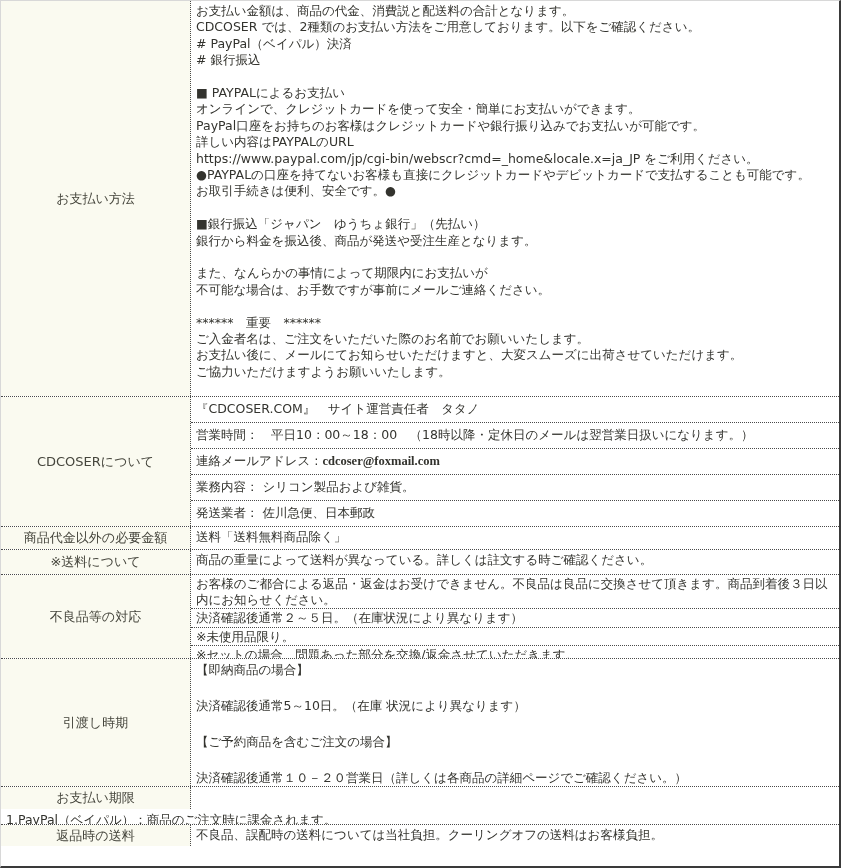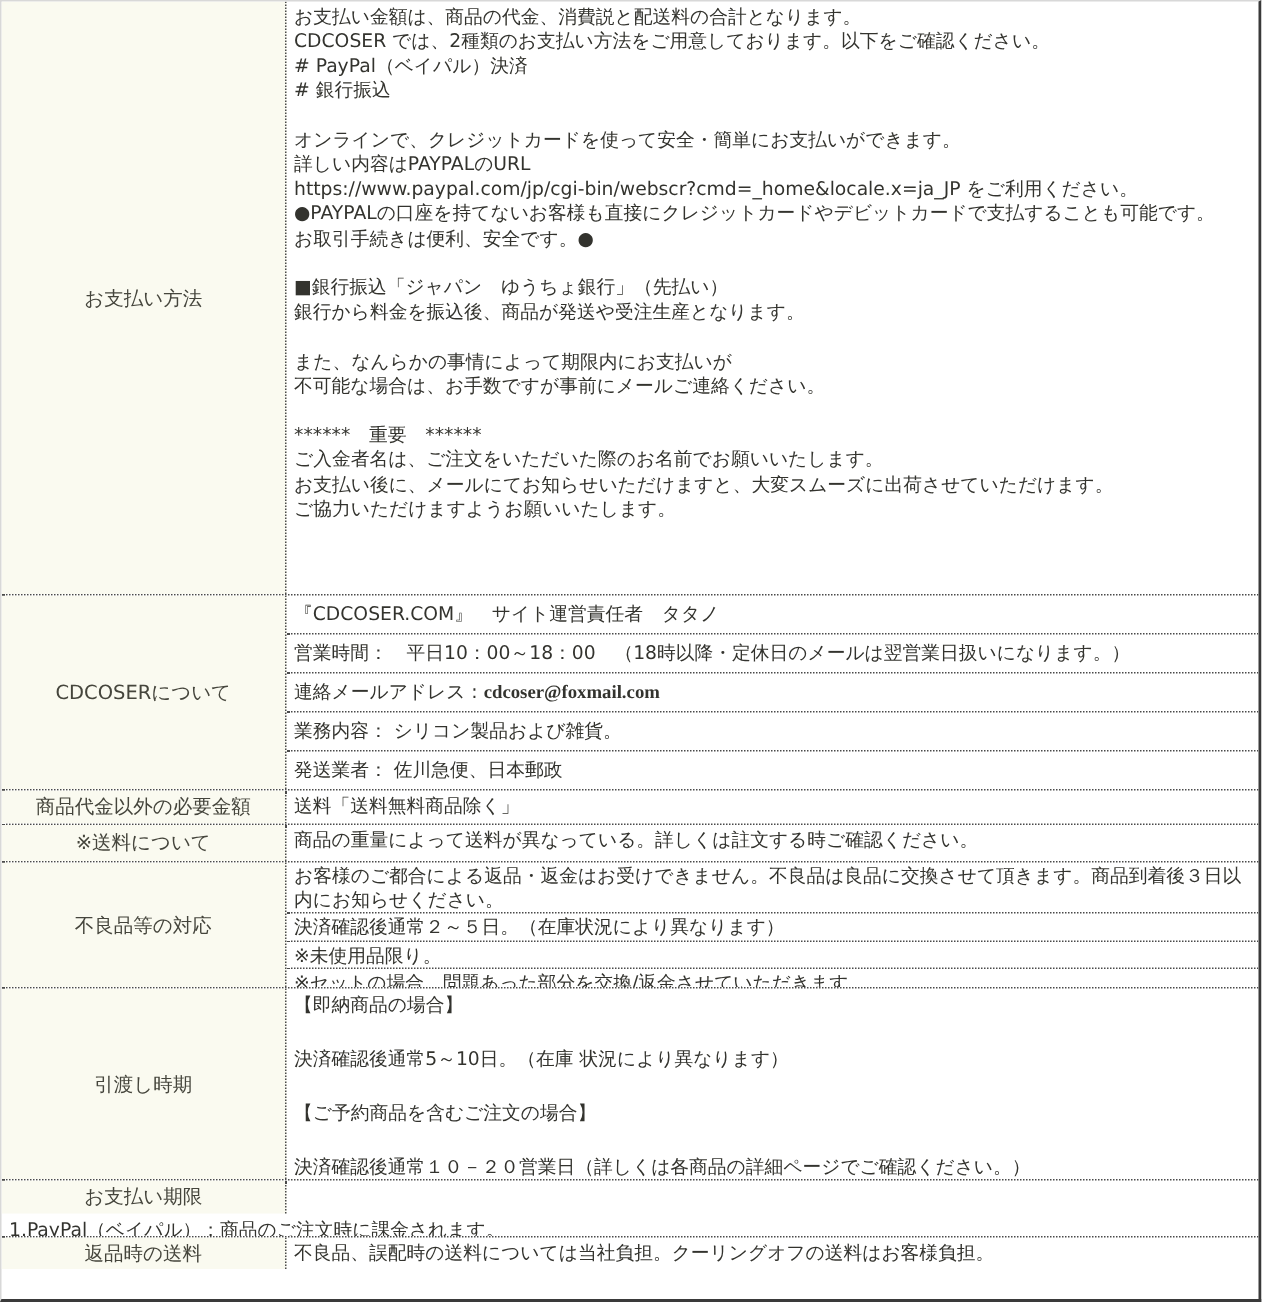--- a/index.html
+++ b/index.html
@@ -83,21 +83,23 @@
   <div class="info-table">
 
     <div class="trow row-payment">
       <div class="th">お支払い方法</div>
       <div class="td">
         <div class="line">お支払い金額は、商品の代金、消費説と配送料の合計となります。</div>
         <div class="line">CDCOSER では、2種類のお支払い方法をご用意しております。以下をご確認ください。</div>
         <div class="line"># PayPal（ベイパル）決済</div>
         <div class="line"># 銀行振込</div>
         <div class="line"></div>
+        <div class="line">■ PAYPALによるお支払い</div>
         <div class="line">オンラインで、クレジットカードを使って安全・簡単にお支払いができます。</div>
+        <div class="line">PayPal口座をお持ちのお客様はクレジットカードや銀行振り込みでお支払いが可能です。</div>
         <div class="line">詳しい内容はPAYPALのURL</div>
         <div class="line">https://www.paypal.com/jp/cgi-bin/webscr?cmd=_home&amp;locale.x=ja_JP をご利用ください。</div>
         <div class="line">●PAYPALの口座を持てないお客様も直接にクレジットカードやデビットカードで支払することも可能です。</div>
         <div class="line">お取引手続きは便利、安全です。●</div>
         <div class="line"></div>
         <div class="line">■銀行振込「ジャパン　ゆうちょ銀行」（先払い）</div>
         <div class="line">銀行から料金を振込後、商品が発送や受注生産となります。</div>
         <div class="line"></div>
         <div class="line">また、なんらかの事情によって期限内にお支払いが</div>
         <div class="line">不可能な場合は、お手数ですが事前にメールご連絡ください。</div>

